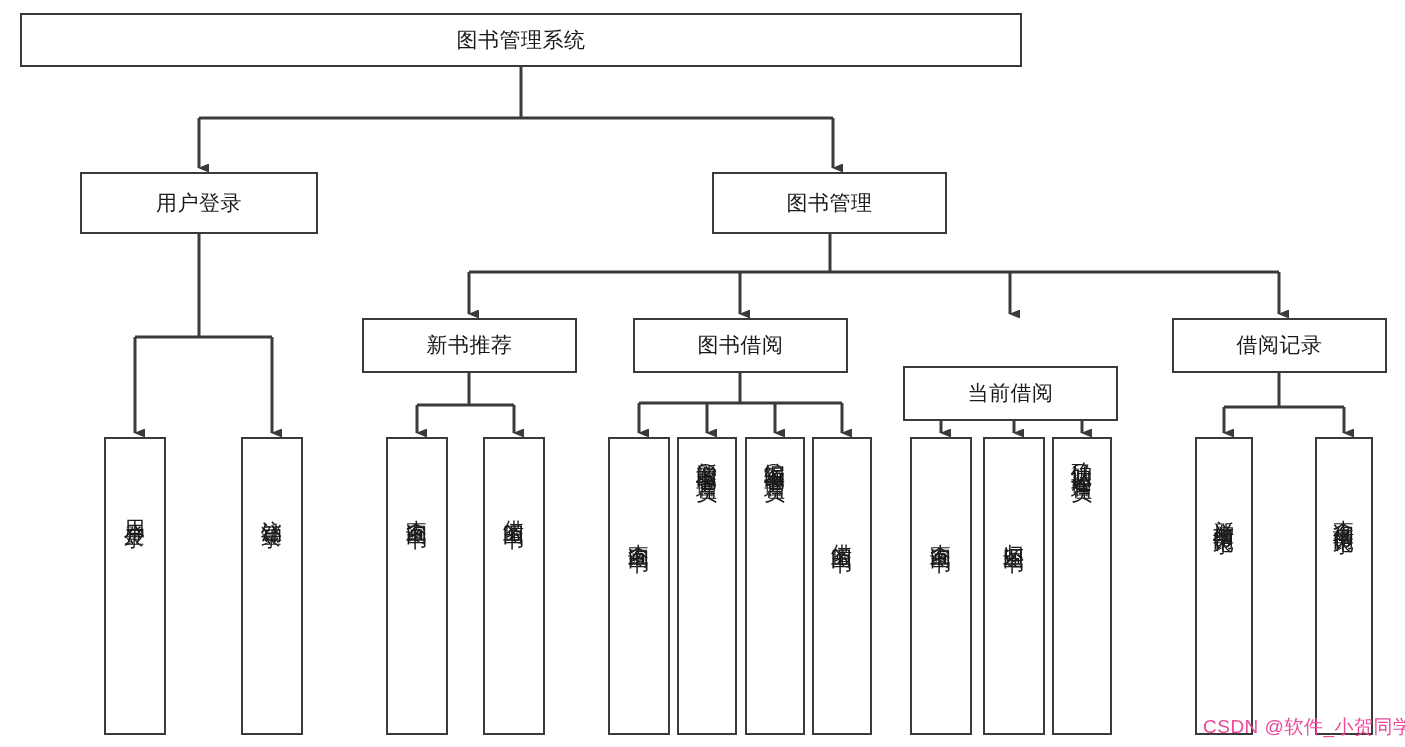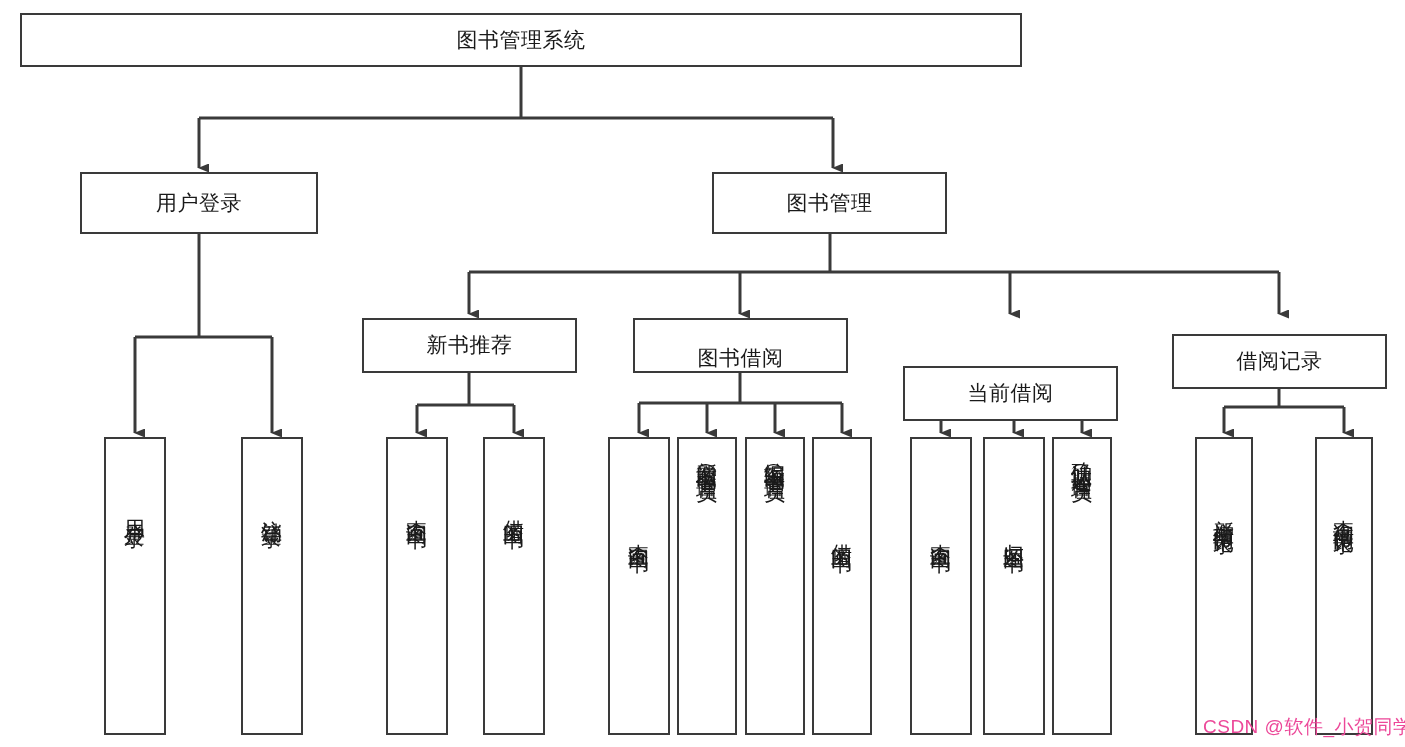--- a/index.html
+++ b/index.html
@@ -133,27 +133,27 @@
   <div class="node horiz" id="n-l1a" style="left: 80px; top: 172px; width: 238px; height: 62px;">
     <span class="node-label">用户登录</span>
   </div>
   <div class="node horiz" id="n-l1b" style="left: 712px; top: 172px; width: 235px; height: 62px; font-family: Liberation Serif, serif;">
     <span class="node-label">图书管理</span>
   </div>
 
   <div class="node horiz" id="n-l2a" style="left: 362px; top: 318px; width: 215px; height: 55px;">
     <span class="node-label">新书推荐</span>
   </div>
-  <div class="node horiz" id="n-l2b" style="left: 633px; top: 318px; width: 215px; height: 55px; align-items: flex-end;">
+  <div class="node horiz" id="n-l2b" style="left: 633px; top: 318px; width: 215px; height: 55px;">
     <span class="node-label">图书借阅</span>
   </div>
   <div class="node horiz" id="n-l2c" style="left: 903px; top: 318px; width: 215px; height: 55px; margin-top: 48px;">
     <span class="node-label">当前借阅</span>
   </div>
-  <div class="node horiz" id="n-l2d" style="left: 1172px; top: 334px; width: 215px; height: 55px;">
+  <div class="node horiz" id="n-l2d" style="left: 1172px; top: 318px; width: 215px; height: 55px;">
     <span class="node-label">借阅记录</span>
   </div>
 
   <div class="node vert mid" id="n-leaf1" style="left: 104px; top: 437px; width: 62px; height: 298px;">
     <span class="node-label">用户登录</span>
   </div>
   <div class="node vert mid" id="n-leaf2" style="left: 241px; top: 437px; width: 62px; height: 298px;">
     <span class="node-label">注销登录</span>
   </div>
   <div class="node vert mid" id="n-leaf3" style="left: 386px; top: 437px; width: 62px; height: 298px;">

